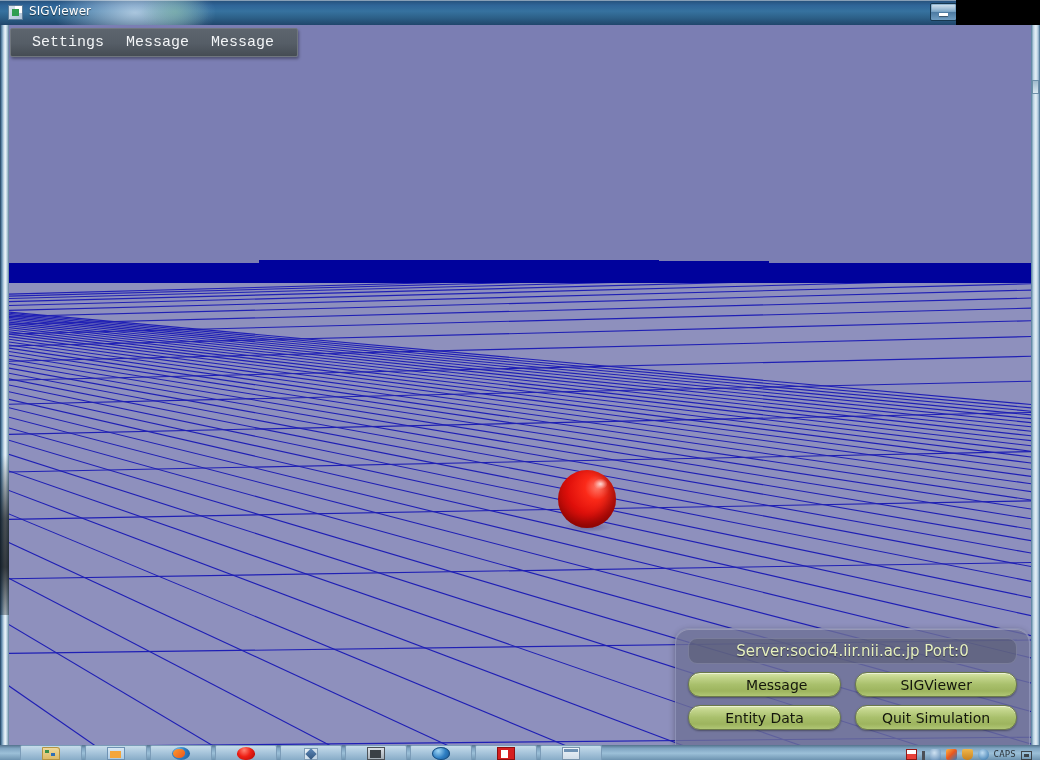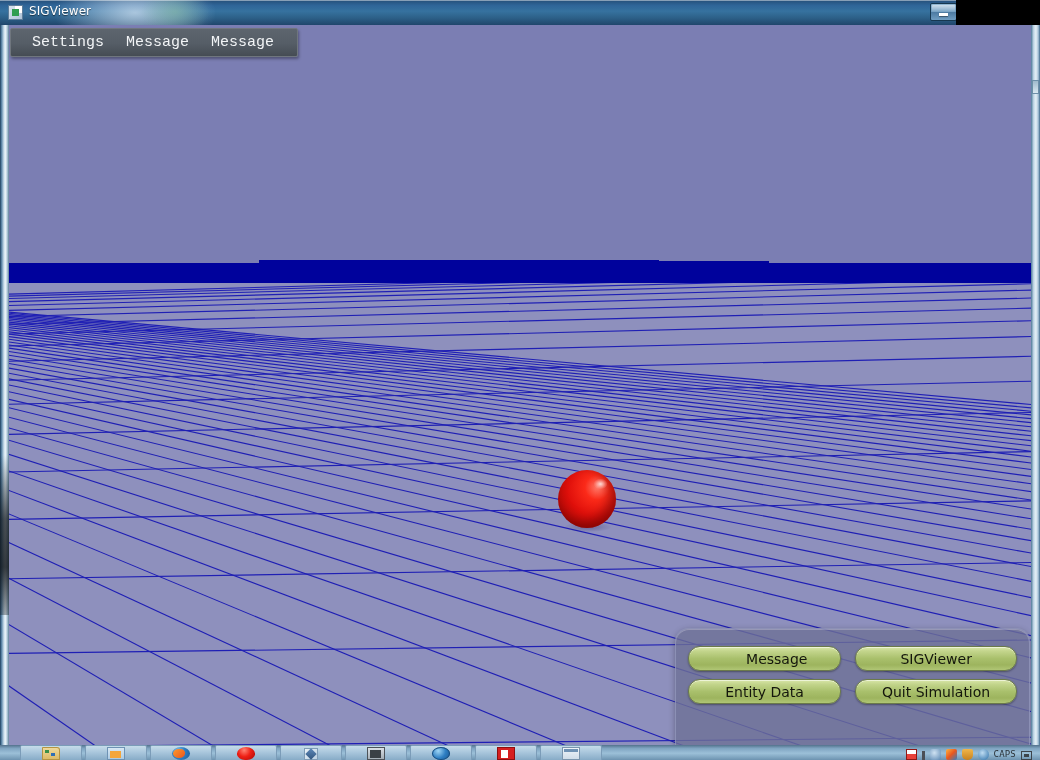--- a/index.html
+++ b/index.html
@@ -577,20 +577,21 @@
           <line x1="-321.5" y1="0" x2="4808.0" y2="464" stroke="#1f1fb4" stroke-width="1.1"></line>
         </svg>
     </div>
 
     <div id="sphere-shadow"></div>
     <div id="sphere-entity">
       <div id="sphere-highlight"></div>
     </div>
 
     <div id="control-panel">
+      <div id="server-label">Server:socio4.iir.nii.ac.jp Port:0</div>
 
 
       <div class="panel-row">
         <div class="btn" id="btn-message">Message</div>
         <div class="btn" id="btn-disconnect">SIGViewer</div>
       </div>
 
       <div class="panel-row">
         <div class="btn" id="btn-entity-data">Entity Data</div>
         <div class="btn" id="btn-quit-sim">Quit Simulation</div>

